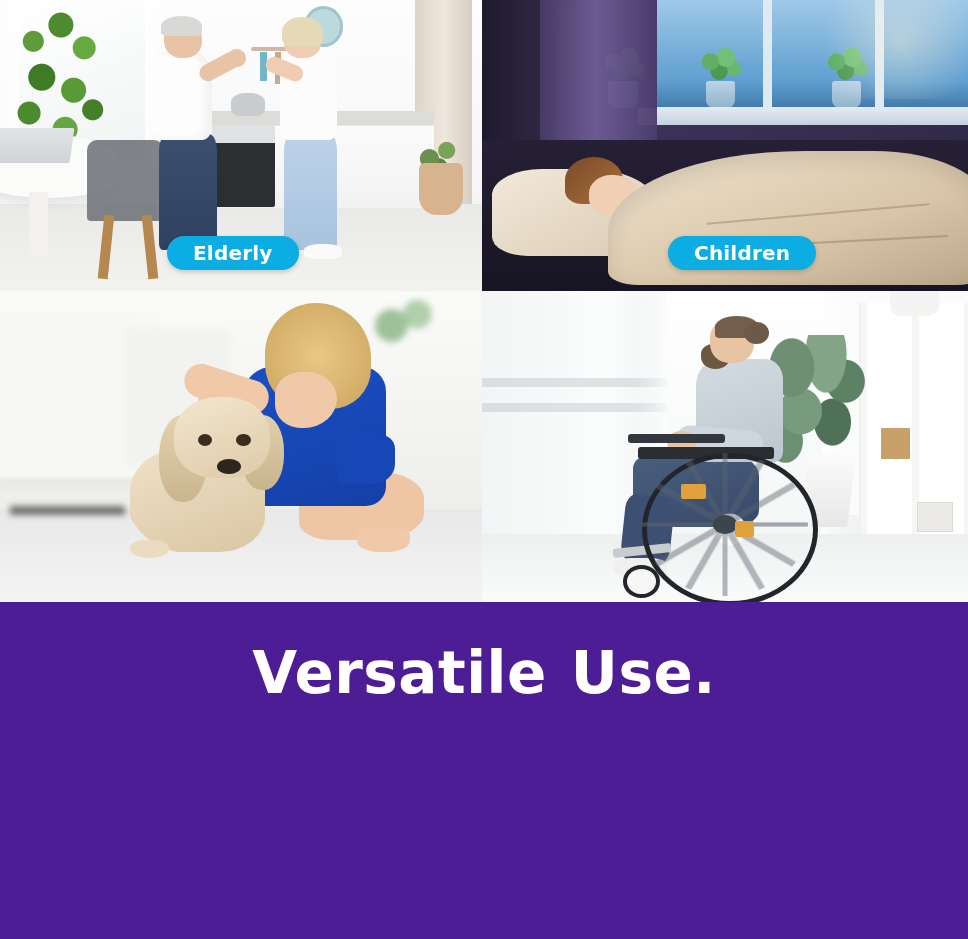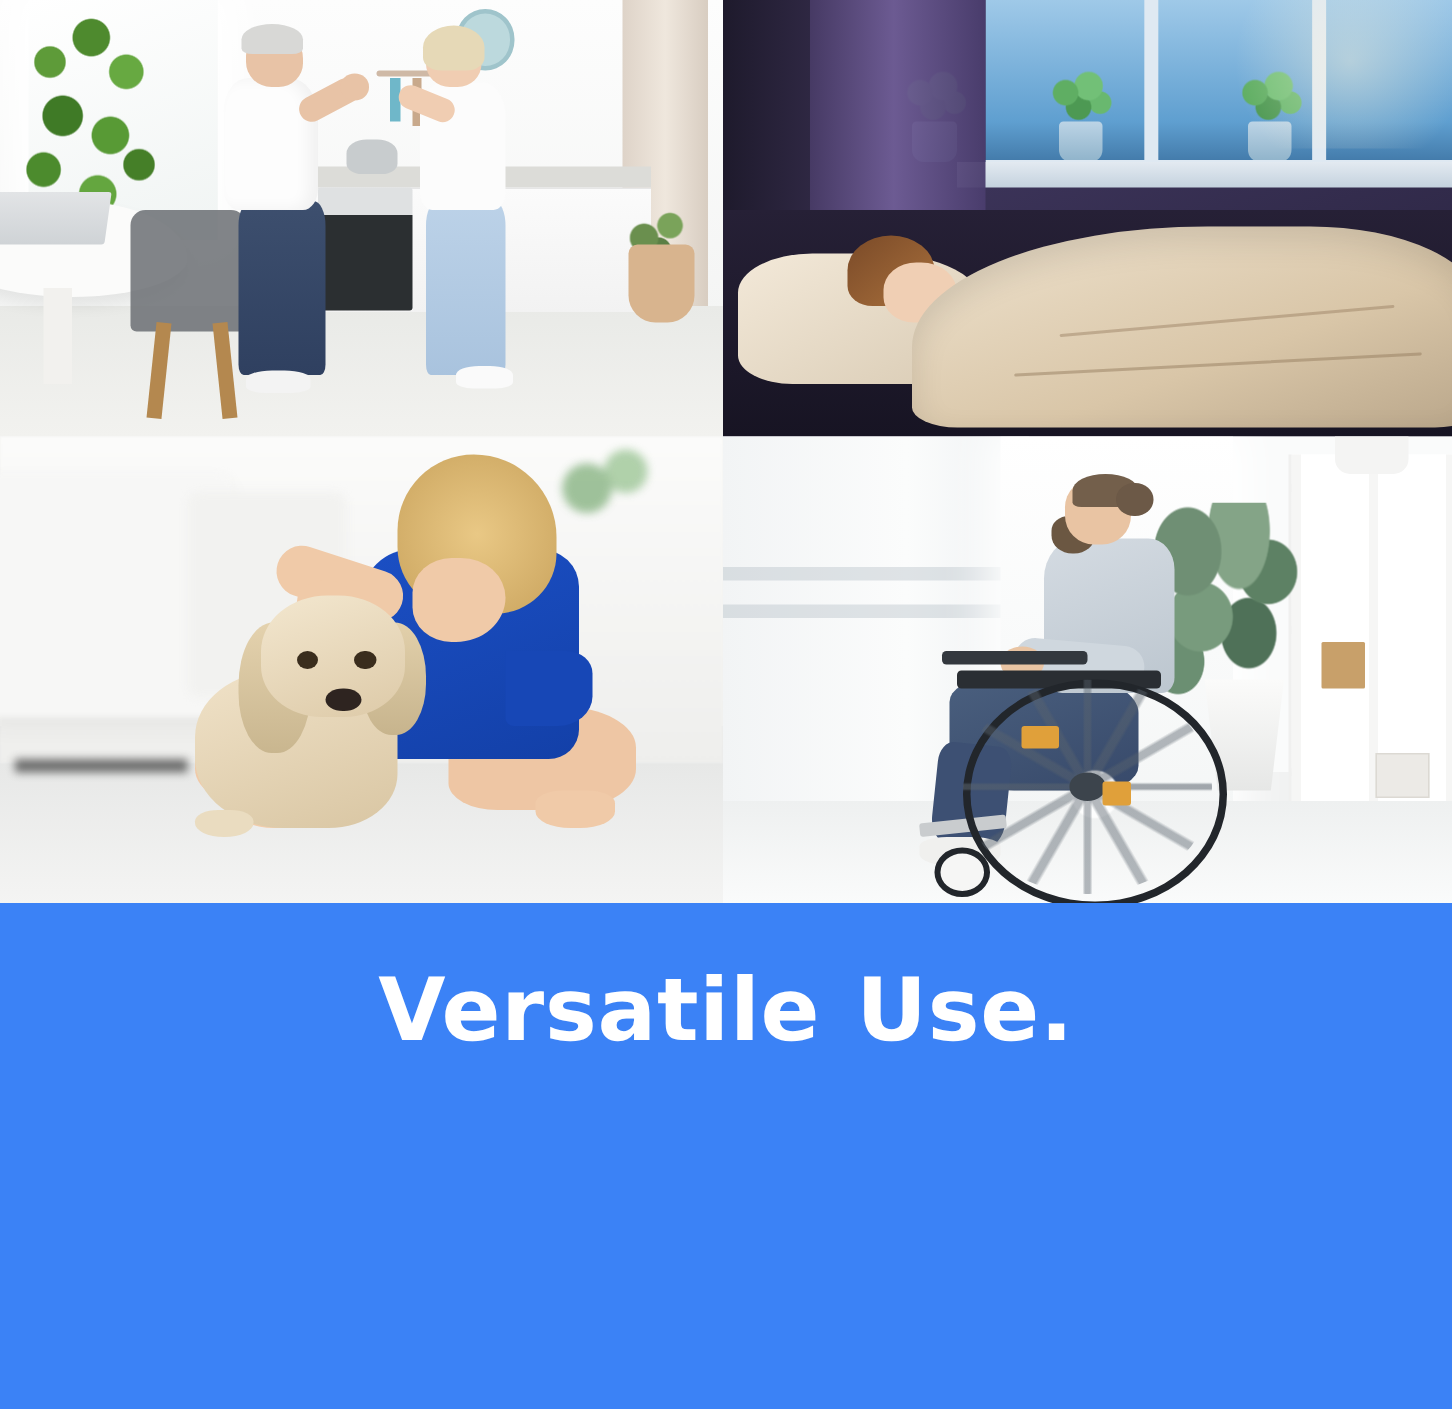--- a/index.html
+++ b/index.html
@@ -345,20 +345,21 @@
       <div class="m-fist"></div>
       <div class="m-head"></div>
       <div class="m-hair"></div>
       <div class="m-shoe"></div>
       <div class="w-legs"></div>
       <div class="w-body"></div>
       <div class="w-arm"></div>
       <div class="w-head"></div>
       <div class="w-hair"></div>
       <div class="w-shoe"></div>
+      <div class="badge" style="left: 167px; top: 236px; background: rgb(12, 173, 227);">Elderly</div>
     </div>
 
     <div class="cell ph-children">
       <div class="night"></div>
       <div class="bush b1"></div>
       <div class="bush b2"></div>
       <div class="bush b3"></div>
       <div class="pot p1"></div>
       <div class="pot p2"></div>
       <div class="pot p3"></div>
@@ -367,20 +368,21 @@
       <div class="curt"></div>
       <div class="curtdark"></div>
       <div class="bed"></div>
       <div class="pillow"></div>
       <div class="c-hair"></div>
       <div class="c-face"></div>
       <div class="duvet"></div>
       <div class="duvetline"></div>
       <div class="duvetline2"></div>
       <div class="glow"></div>
+      <div class="badge" style="left: 186px; top: 236px; background: rgb(12, 173, 227);">Children</div>
     </div>
 
     <div class="cell ph-pets">
       <div class="bg"></div>
       <div class="sofa"></div>
       <div class="sofa2"></div>
       <div class="gplant"></div>
       <div class="rfloor"></div>
       <div class="dark"></div>
       <div class="b-legL"></div>
@@ -433,19 +435,19 @@
       <div class="wheel"></div>
       <div class="spokes"></div>
       <div class="hub"></div>
       <div class="pedal"></div>
       <div class="pedal2"></div>
       <div class="caster"></div>
 
     </div>
   </div>
 
-  <div class="panelblue" style="background: #3b82f6;">
+  <div class="panelblue" style="background: #4c1d95;">
     <div class="headline">
       <span>Versatile</span><span class="sp"></span><span>Use.</span>
     </div>
   </div>
 
 </div>
 
 </body></html>

